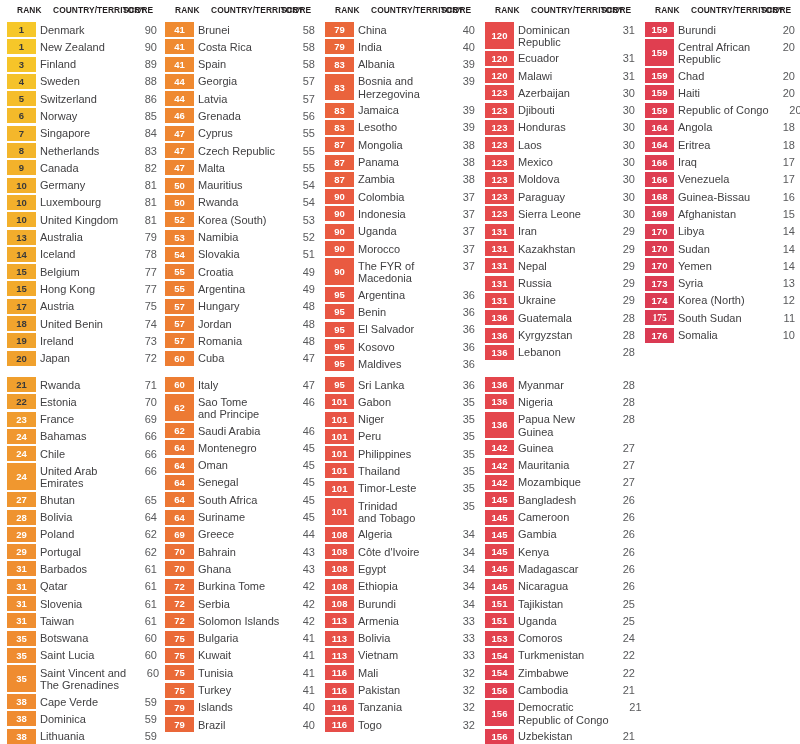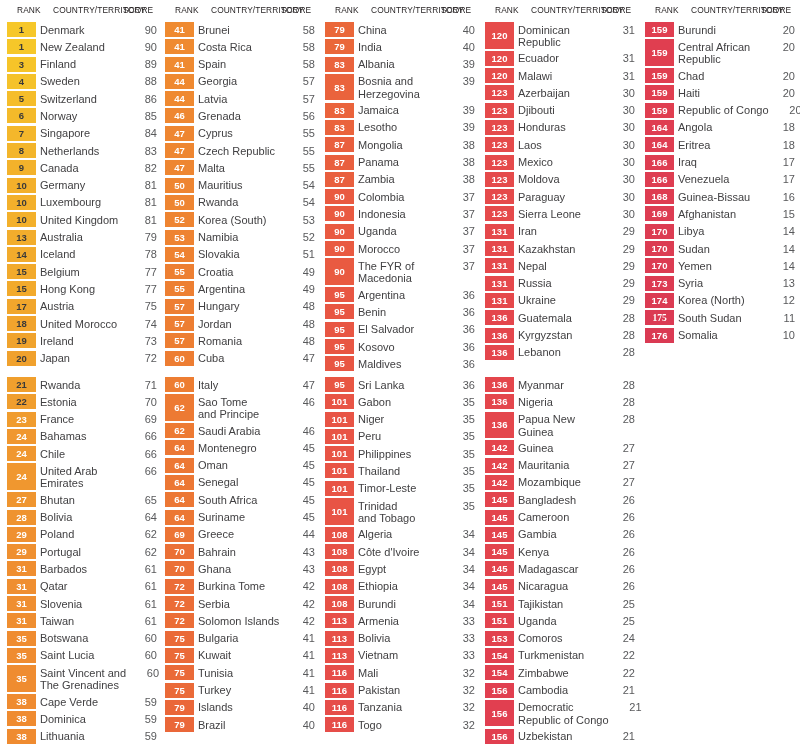--- a/index.html
+++ b/index.html
@@ -3,21 +3,21 @@
 <meta charset="utf-8">
 <style>
   html,body{margin:0;padding:0}
   body{
     width:800px;height:744px;background:#ffffff;overflow:hidden;position:relative;
     font-family:"Liberation Sans",sans-serif;
     -webkit-font-smoothing:antialiased;
   }
   .col{position:absolute;top:0;width:150px;height:744px}
   .hdr{position:absolute;top:4px;left:0;right:0;height:12px;
-       font-weight:normal;font-size:9.5px;color:#231f20;letter-spacing:0.1px}
+       font-weight:bold;font-size:9.5px;color:#231f20;letter-spacing:0.1px}
   .hdr span{position:absolute;top:0;white-space:nowrap;
             transform:scaleX(0.88);transform-origin:left center}
   .h-rank{left:10px}
   .h-country{left:46px}
   .h-score{right:0;transform-origin:right center}
   .block{position:absolute;left:0;width:150px}
   .trow{display:flex;align-items:stretch;min-height:15px;margin-bottom:2.3px}
   .rank{flex:0 0 29px;display:flex;align-items:center;justify-content:center;
         font-size:9.5px;font-weight:bold}
   .country{flex:0 0 84px;margin-left:4px;font-size:11px;line-height:12.5px;
@@ -116,21 +116,21 @@
           <span class="country">Hong Kong</span>
           <span class="score">77</span>
         </div>
         <div class="trow">
           <span class="rank" style="background: rgb(241, 166, 44); color: rgb(58, 58, 58);">17</span>
           <span class="country">Austria</span>
           <span class="score">75</span>
         </div>
         <div class="trow">
           <span class="rank" style="background: rgb(241, 164, 45); color: rgb(58, 58, 58);">18</span>
-          <span class="country">United Morocco</span>
+          <span class="country">United Benin</span>
           <span class="score">74</span>
         </div>
         <div class="trow">
           <span class="rank" style="background: rgb(240, 163, 45); color: rgb(58, 58, 58);">19</span>
           <span class="country">Ireland</span>
           <span class="score">73</span>
         </div>
         <div class="trow">
           <span class="rank" style="background: rgb(240, 161, 45); color: rgb(58, 58, 58);">20</span>
           <span class="country">Japan</span>

